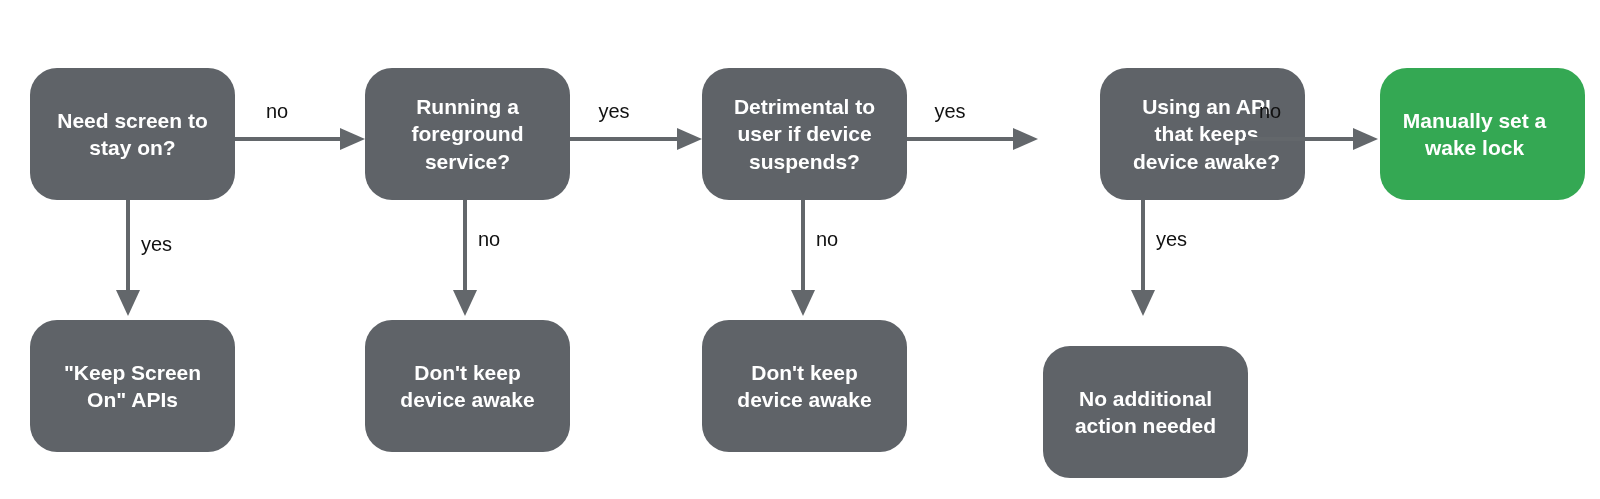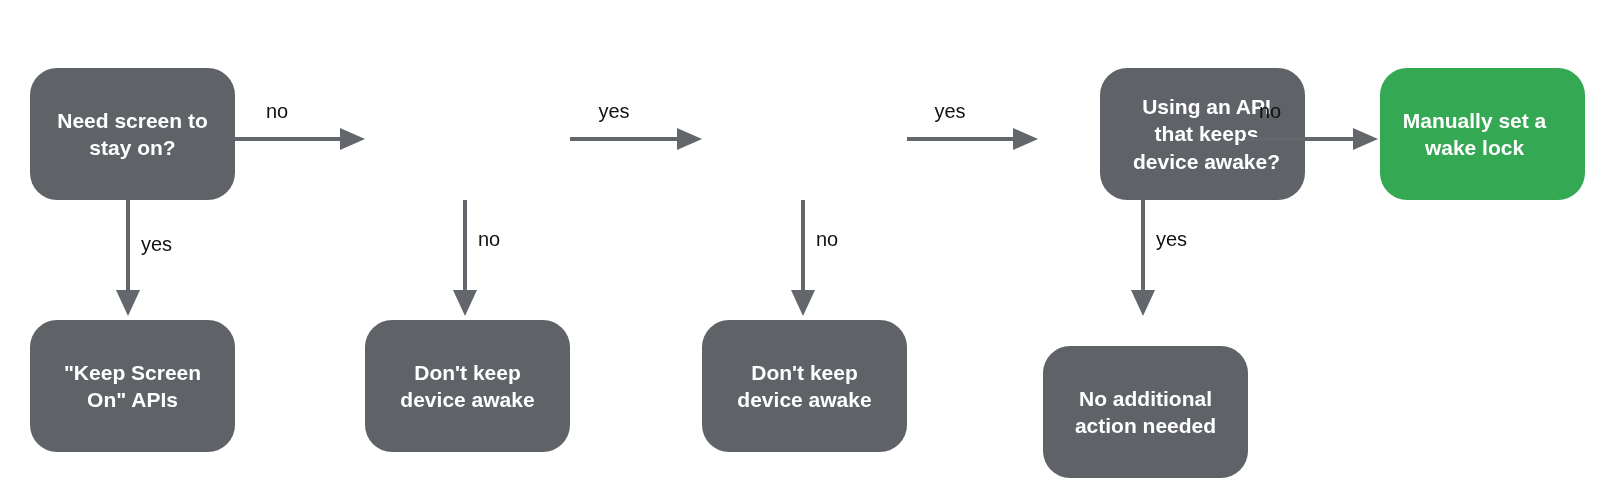--- a/index.html
+++ b/index.html
@@ -68,20 +68,26 @@
   .edge-label.centered { transform: translateX(-50%); }
 </style>
 </head>
 <body>
 
 <div class="canvas">
 
   <div class="node" style="left:30px; top:68px;">
     <span>Need screen to stay on?</span>
   </div>
+  <div class="node" style="left:365px; top:68px;">
+    <span>Running a foreground service?</span>
+  </div>
+  <div class="node" style="left:702px; top:68px;">
+    <span>Detrimental to user if device suspends?</span>
+  </div>
   <div class="node" style="left:1100px; top:68px;padding-left:32px;">
     <span>Using an API that keeps device awake?</span>
   </div>
   <div class="node green" style="left:1380px; top:68px;">
     <span>Manually set a wake lock</span>
   </div>
 
   <div class="node" style="left:30px; top:320px;">
     <span>"Keep Screen On" APIs</span>
   </div>

